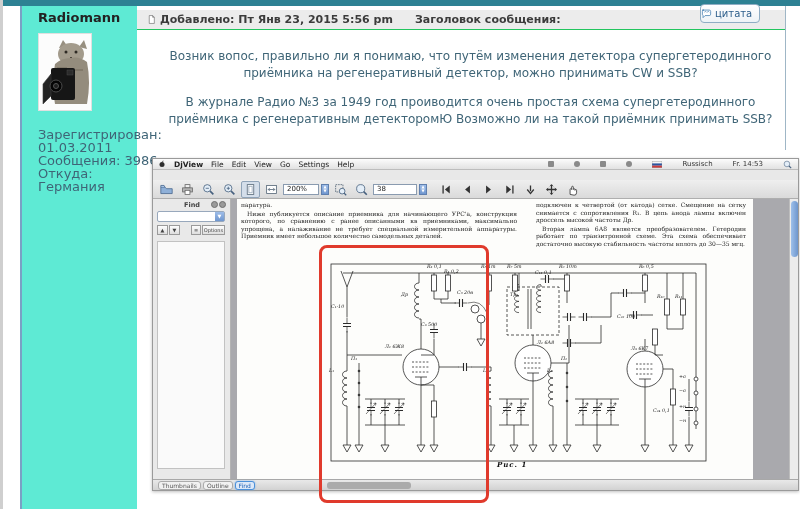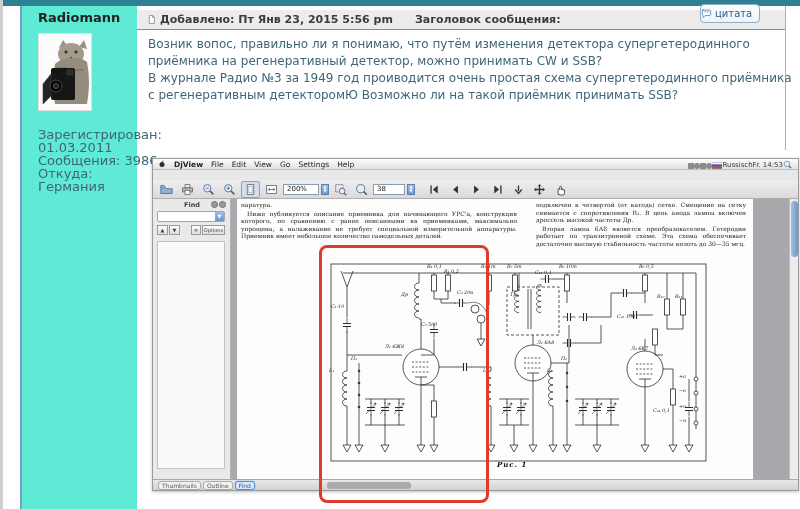--- a/index.html
+++ b/index.html
@@ -16,28 +16,28 @@
   .uinfo{left:38px;top:128px;font-size:13px;color:#3f6577;line-height:13px;}
   .rborder{left:785px;top:6px;width:1px;height:144px;background:#9fb6c6;}
   .phead{left:137px;top:10px;width:648px;height:19px;background:#ececec;border-bottom:1px solid #22c55e;
          display:flex;align-items:center;font-size:11px;font-weight:bold;color:#3c3c3c;}
   .phead .ic{margin:0 4px 0 10px;}
   .subj{margin-left:22px;}
   .quotebtn{left:700px;top:4px;width:58px;height:17px;border:1px solid #8fadc4;border-radius:4px;
             background:linear-gradient(#ffffff,#eef3f7);display:flex;align-items:center;justify-content:flex-start;
             gap:3px;font-size:10px;color:#2b5d8a;cursor:pointer;}
   .pbody{left:148px;top:36px;width:645px;font-size:12px;line-height:17px;color:#3f6577;}
-  .pbody p{margin:0;}
+  .pbody p{margin:12px;text-align:center;}
   
   .djview{left:152px;top:158px;width:645px;height:331px;border:1px solid #9a9a9a;background:#e8e8e8;
           box-shadow:0 1px 3px rgba(0,0,0,.25);font-family:"DejaVu Sans","Liberation Sans",sans-serif;}
   .menubar{left:0;top:0;width:645px;height:11px;background:linear-gradient(#fcfcfc,#e2e2e2);
            border-bottom:1px solid #bdbdbd;display:flex;align-items:center;gap:8px;padding-left:5px;
            font-size:7.5px;color:#222;box-sizing:border-box;}
-  .menubar .mright{margin-left:auto;display:flex;align-items:flex-end;gap:0;padding-right:6px;font-size:7px;color:#333;}
+  .menubar .mright{margin-left:auto;display:flex;align-items:center;gap:20px;padding-right:6px;font-size:7px;color:#333;}
   .mbi{width:6px;height:6px;background:#8a8a8a;border-radius:1px;display:inline-block;}
   .mbic{width:6px;height:6px;background:#8a8a8a;border-radius:50%;display:inline-block;}
   .titlebar{left:0;top:11px;width:645px;height:10px;background:linear-gradient(#ebebeb,#cfcfcf);
             border-bottom:1px solid #a2a2a2;}
   .tl{width:5px;height:5px;border-radius:50%;position:absolute;top:2px;}
   .title{width:100%;text-align:center;font-size:7.5px;color:#3a3a3a;line-height:10px;}
   .toolbar{left:0;top:21px;width:645px;height:19px;background:linear-gradient(#efefef,#dadada);
            border-bottom:1px solid #aeaeae;display:flex;align-items:center;gap:2px;padding-left:4px;box-sizing:border-box;}
   .tb{width:17px;height:15px;display:flex;align-items:center;justify-content:center;border:1px solid transparent;border-radius:2px;}
   .tb.pressed{border-color:#8fa3b8;background:#d4deea;}
@@ -286,21 +286,21 @@
       <span class="tb">
           <svg class="tbsvg">
             <use href="#i-magsel"></use>
           </svg>
         </span>
       <span class="tb">
           <svg class="tbsvg">
             <use href="#i-magfind"></use>
           </svg>
         </span>
-      <span class="field" style="width:32px">38</span>
+      <span class="field" style="width:44px">38</span>
       <span class="stepper">
           <span>▲</span>
           <span>▼</span>
         </span>
       <span class="gap6"></span>
       <span class="tb">
           <svg class="tbsvg">
             <use href="#i-first"></use>
           </svg>
         </span>

